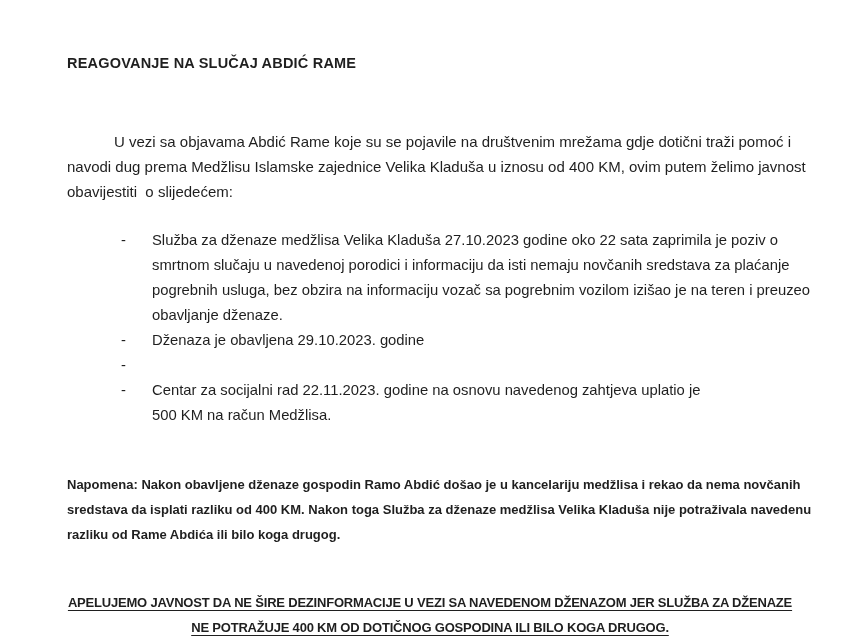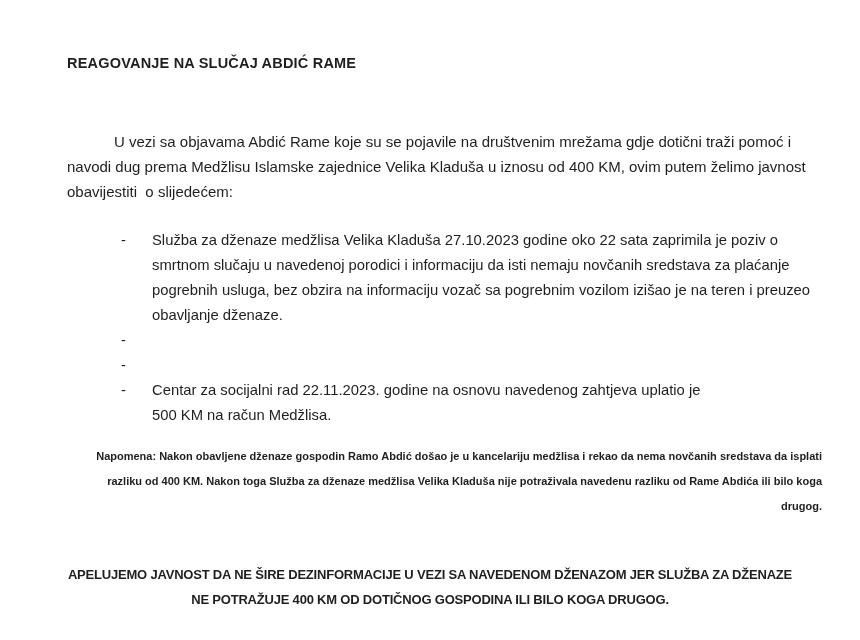--- a/index.html
+++ b/index.html
@@ -42,57 +42,58 @@
   }
   .bullet-marker {
     flex: 0 0 31px;
     margin-left: 54px;
   }
   .bullet-text {
     flex: 1;
     white-space: pre-wrap;
   }
   .note {
-    margin-top: 16px;
+    margin-top: 44px;
     font-weight: bold;
-    font-size: 11px;
+    font-size: 13px;
     line-height: 25px;
     white-space: pre-wrap;
-    text-align: right;
   }
   .appeal {
     margin-top: 43px;
     margin-left: -67px;
     margin-right: -38px;
     text-align: center;
     font-weight: bold;
     font-size: 13px;
     letter-spacing: -0.2px;
     line-height: 25px;
   }
   .appeal-line {
+    text-decoration: underline;
     text-underline-offset: 3px;
   }
 </style>
 </head>
 <body>
 
 <div class="page">
 
   <h1 class="doc-title">REAGOVANJE NA SLUČAJ ABDIĆ RAME</h1>
 
   <p class="intro">U vezi sa objavama Abdić Rame koje su se pojavile na društvenim mrežama gdje dotični traži pomoć i navodi dug prema Medžlisu Islamske zajednice Velika Kladuša u iznosu od 400 KM, ovim putem želimo javnost obavijestiti  o slijedećem:</p>
 
   <ul class="bullet-list">
     <li class="bullet-item">
       <span class="bullet-marker">-</span>
       <span class="bullet-text">Služba za dženaze medžlisa Velika Kladuša 27.10.2023 godine oko 22 sata zaprimila je poziv o smrtnom slučaju u navedenoj porodici i informaciju da isti nemaju novčanih sredstava za plaćanje pogrebnih usluga, bez obzira na informaciju vozač sa pogrebnim vozilom izišao je na teren i preuzeo obavljanje dženaze.</span>
     </li>
     <li class="bullet-item">
       <span class="bullet-marker">-</span>
+      <span class="bullet-text">Dženaza je obavljena 29.10.2023. godine</span>
     </li>
     <li class="bullet-item">
       <span class="bullet-marker">-</span>
     </li>
     <li class="bullet-item">
       <span class="bullet-marker">-</span>
       <span class="bullet-text">Centar za socijalni rad 22.11.2023. godine na osnovu navedenog zahtjeva uplatio je
 500 KM na račun Medžlisa.</span>
     </li>
   </ul>

